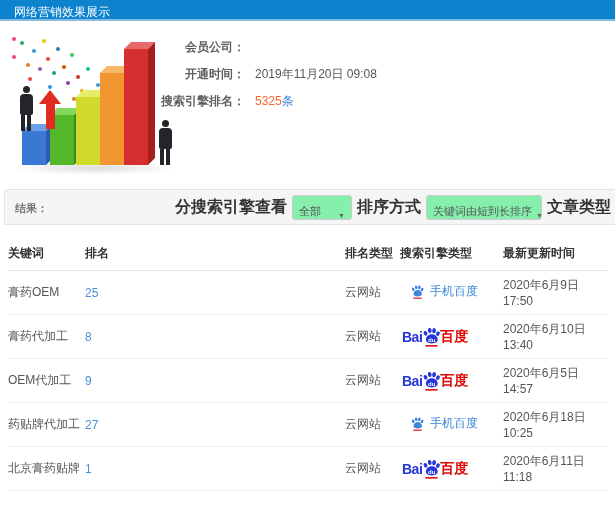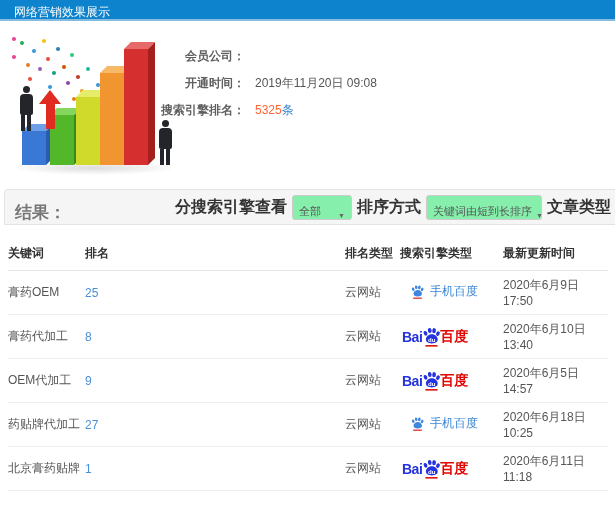--- a/index.html
+++ b/index.html
@@ -6,21 +6,21 @@
   html,body { background:#fff; }
   body { font-family:"Liberation Sans","DejaVu Sans",sans-serif; }
   .page { position:relative; width:615px; height:520px; overflow:hidden; background:#fff; }
 
   
   .app-header { height:21px; background:var(--header-blue,#0d82cd); border-bottom:2px solid #85bce0; line-height:21px; padding-left:14px; }
   .app-title { color:#fff; font-size:12px; }
 
   
   .info { position:relative; height:168px; }
-  .fields { padding-top:25px; margin-left:140px; }
+  .fields { padding-top:16px; margin-left:140px; }
   .field-row { display:flex; align-items:center; height:20px; margin-bottom:7px; }
   .field-label { width:105px; text-align:right; color:#5f5f5f; font-weight:bold; font-size:12px; }
   .field-value { margin-left:10px; font-size:12px; color:#555; }
   .link { color:var(--link-blue,#3a87d6); text-decoration:none; cursor:pointer; }
   .orange { color:var(--highlight,#ff6633); font-weight:normal; }
   .unit { color:var(--link-blue,#3a87d6); }
 
   
   .illustration { position:absolute; left:4px; top:14px; width:185px; height:152px; }
   .ground { position:absolute; left:6px; bottom:12px; width:168px; height:14px; z-index:1;
@@ -50,21 +50,21 @@
     box-shadow: 8px 4px 0 #27ae60, 14px 26px 0 #e67e22, 20px 12px 0 #3498db, 26px 30px 0 #9b59b6,
       30px 2px 0 #f1c40f, 34px 20px 0 #e74c3c, 40px 34px 0 #16a085, 44px 10px 0 #2980b9,
       50px 28px 0 #d35400, 54px 44px 0 #8e44ad, 58px 16px 0 #2ecc71, 64px 38px 0 #c0392b,
       68px 52px 0 #f39c12, 74px 30px 0 #1abc9c, 78px 58px 0 #e84393, 84px 46px 0 #3498db,
       88px 64px 0 #e74c3c, 94px 56px 0 #27ae60, 100px 70px 0 #9b59b6, 106px 62px 0 #f1c40f,
       110px 76px 0 #3498db, 16px 40px 0 #e74c3c, 36px 48px 0 #3498db, 60px 60px 0 #e67e22, 0 18px 0 #e84393; }
 
   
   .filter-bar { position:relative; margin-left:4px; width:650px; height:36px; background:#f5f5f5;
                 border:1px solid #e3e3e3; border-radius:4px 4px 0 0; }
-  .result-label { position:absolute; left:10px; top:11px; color:#777; font-weight:bold; font-size:17px; }
+  .result-label { position:absolute; left:10px; top:11px; color:#777; font-weight:bold; font-size:11px; }
   .filter-controls { position:absolute; left:170px; top:0; height:100%; display:flex; align-items:center; gap:5px; }
   .f-label { font-size:16px; color:#333; font-weight:bold; white-space:nowrap; }
   .select { display:flex; justify-content:space-between; align-items:flex-end; height:25px; padding:0 6px;
             background:#86efac; border:1px solid #ccc; border-radius:3px; font-size:11px; color:#555;
             cursor:pointer; white-space:nowrap; }
   .sel-engine { width:60px; } .sel-sort { width:116px; } .sel-article { width:58px; }
   .caret { font-size:7px; color:#666; margin-left:4px; }
 
   
   .pagination { margin-top:16px; text-align:center; height:27px; }

